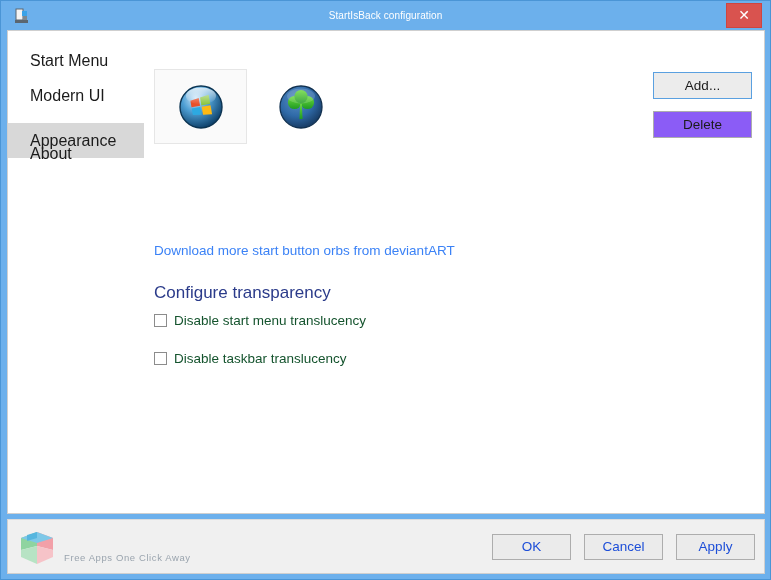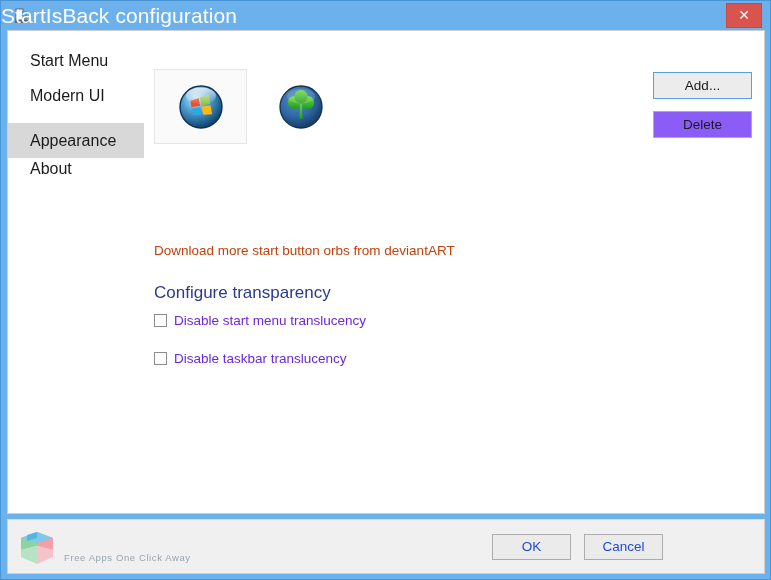--- a/index.html
+++ b/index.html
@@ -34,22 +34,23 @@
   #title-icon {
     position: absolute;
     left: 12px; top: 6px;
     width: 18px; height: 18px;
   }
   #title-text {
     position: absolute;
     left: 0; top: 0;
     width: 769px; height: 29px;
     line-height: 29px;
+    text-align: center;
     color: #ffffff;
-    font-size: 21px;
+    font-size: 10px;
     font-family: "Liberation Sans", sans-serif;
     white-space: nowrap;
     letter-spacing: 0.1px;
   }
   #close-button {
     position: absolute;
     right: 8px; top: 2px;
     width: 36px; height: 25px;
     background: #d9534f;
     border: 1px solid #cf4540;
@@ -135,21 +136,21 @@
     position: absolute;
     left: 50%; top: 50%;
     width: 46px; height: 46px;
     margin-left: -23px; margin-top: -23px;
   }
 
   
   #orb-link {
     position: absolute;
     left: 10px; top: 212px;
-    color: #c2410c;
+    color: #3b82f6;
     font-size: 13.5px;
     text-decoration: none;
     cursor: pointer;
     white-space: nowrap;
     font-family: "Liberation Sans", sans-serif;
   }
 
   
   .check-row {
     position: absolute;
@@ -163,21 +164,21 @@
     left: 0; top: 2px;
     width: 13px; height: 13px;
     border: 1px solid #8c8c8c;
     background: #ffffff;
     box-sizing: border-box;
   }
   .check-label {
     position: absolute;
     left: 20px; top: 0;
     font-size: 13.5px;
-    color: #6d28d9;
+    color: #14532d;
     line-height: 18px;
     font-family: "Liberation Sans", sans-serif;
   }
   #chk-startmenu { top: 281px; }
   #chk-taskbar   { top: 319px; }
 
   
   .btn {
     position: absolute;
     box-sizing: border-box;
@@ -290,21 +291,21 @@
     <div id="sidebar">
       <div class="nav-item" style="top:12px;">
         <span>Start Menu</span>
       </div>
       <div class="nav-item" style="top:47px;">
         <span>Modern UI</span>
       </div>
       <div class="nav-item selected" style="top:92px;">
         <span>Appearance</span>
       </div>
-      <div class="nav-item" style="top:120px;">
+      <div class="nav-item" style="top:105px;">
         <span>About</span>
       </div>
     </div>
 
     <div id="content">
 
 
       <div id="orb-gallery">
 
         <div class="orb-cell selected" style="left:0px;">
@@ -393,15 +394,16 @@
           <polygon points="3,21 19,17 19,35 3,28" fill="#b7e3c4"></polygon>
           <polygon points="19,17 35,21 35,28 19,35" fill="#f6c3c8"></polygon>
           <polygon points="9,6 19,3 19,9 9,12" fill="#4fb3dd" opacity="0.85"></polygon>
         </svg>
       </span>
       <div id="wm-sub">Free Apps One Click Away</div>
     </div>
 
     <div id="btn-ok" class="footer-btn">OK</div>
     <div id="btn-cancel" class="footer-btn">Cancel</div>
+    <div id="btn-apply" class="footer-btn">Apply</div>
   </div>
 
 </div>
 
 </body></html>

